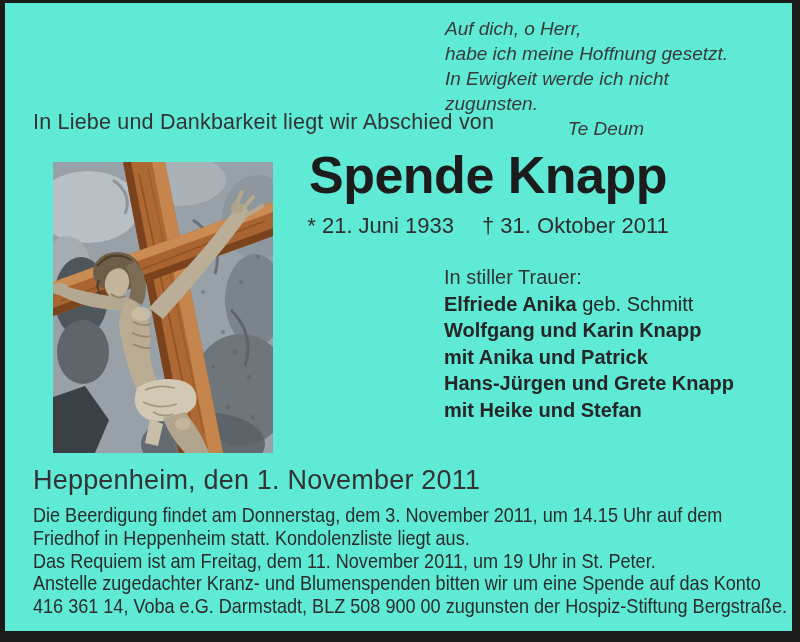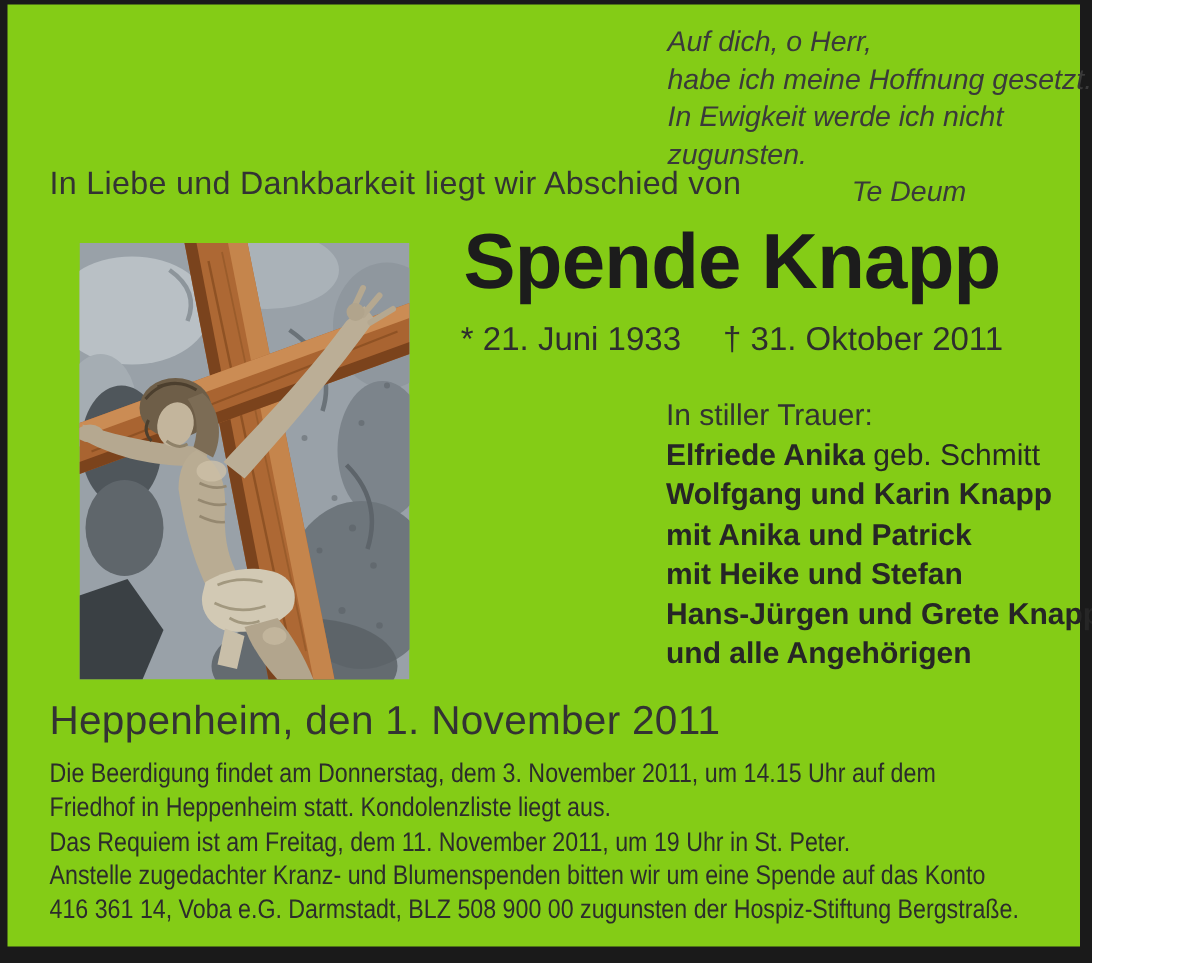--- a/index.html
+++ b/index.html
@@ -1,17 +1,17 @@
 <!DOCTYPE html>
 <html lang="de"><head>
 <meta charset="utf-8">
 <style>
   html,body{margin:0;padding:0;background:#ffffff;}
   .ad{
-    position:relative;width:728px;height:642px;background:#84cc16;overflow:hidden;
+    position:relative;width:800px;height:642px;background:#5eead4;overflow:hidden;
     font-family:"Liberation Sans",sans-serif;color:#2e2e2e;
   }
   .bar{position:absolute;background:#1a1a1a;}
   .bar-top{left:0;top:0;width:800px;height:3px;}
   .bar-left{left:0;top:0;width:5px;height:642px;}
   .bar-right{right:0;top:0;width:8px;height:642px;}
   .bar-bottom{left:0;bottom:0;width:800px;height:11px;}
 
   .quote{
     position:absolute;left:445px;top:16px;width:322px;
@@ -45,21 +45,21 @@
   .mourning .mh{font-weight:normal;color:#333333;}
   .mourning .b{font-weight:bold;}
 
   .placedate{
     position:absolute;left:33px;top:465px;
     font-size:27px;color:#333333;letter-spacing:.2px;
   }
 
   .details{
     position:absolute;left:33px;top:504px;width:760px;
-    font-size:18px;line-height:22.8px;color:#2c2c2c;
+    font-size:21px;line-height:22.8px;color:#2c2c2c;
   }
   .details div{
     transform:scaleX(.86);transform-origin:0 50%;white-space:nowrap;
   }
 </style>
 </head>
 <body>
 
 <div class="ad">
 
@@ -149,23 +149,22 @@
     <div class="dates">
       <span>* 21. Juni 1933</span><span>† 31. Oktober 2011</span>
     </div>
   </div>
 
   <div class="mourning">
     <div class="mh">In stiller Trauer:</div>
     <div><span class="b">Elfriede Anika</span><span> geb. Schmitt</span></div>
     <div class="b">Wolfgang und Karin Knapp</div>
     <div class="b">mit Anika und Patrick</div>
+    <div class="b">Hans-Jürgen und Grete Knapp</div>
     <div class="b">mit Heike und Stefan</div>
-    <div class="b">Hans-Jürgen und Grete Knapp</div>
-    <div class="b">und alle Angehörigen</div>
   </div>
 
   <div class="placedate">Heppenheim, den 1. November 2011</div>
 
   <div class="details">
     <div>Die Beerdigung findet am Donnerstag, dem 3. November 2011, um 14.15 Uhr auf dem</div>
     <div>Friedhof in Heppenheim statt. Kondolenzliste liegt aus.</div>
     <div>Das Requiem ist am Freitag, dem 11. November 2011, um 19 Uhr in St. Peter.</div>
     <div>Anstelle zugedachter Kranz- und Blumenspenden bitten wir um eine Spende auf das Konto</div>
     <div>416 361 14, Voba e.G. Darmstadt, BLZ 508 900 00 zugunsten der Hospiz-Stiftung Bergstraße.</div>

